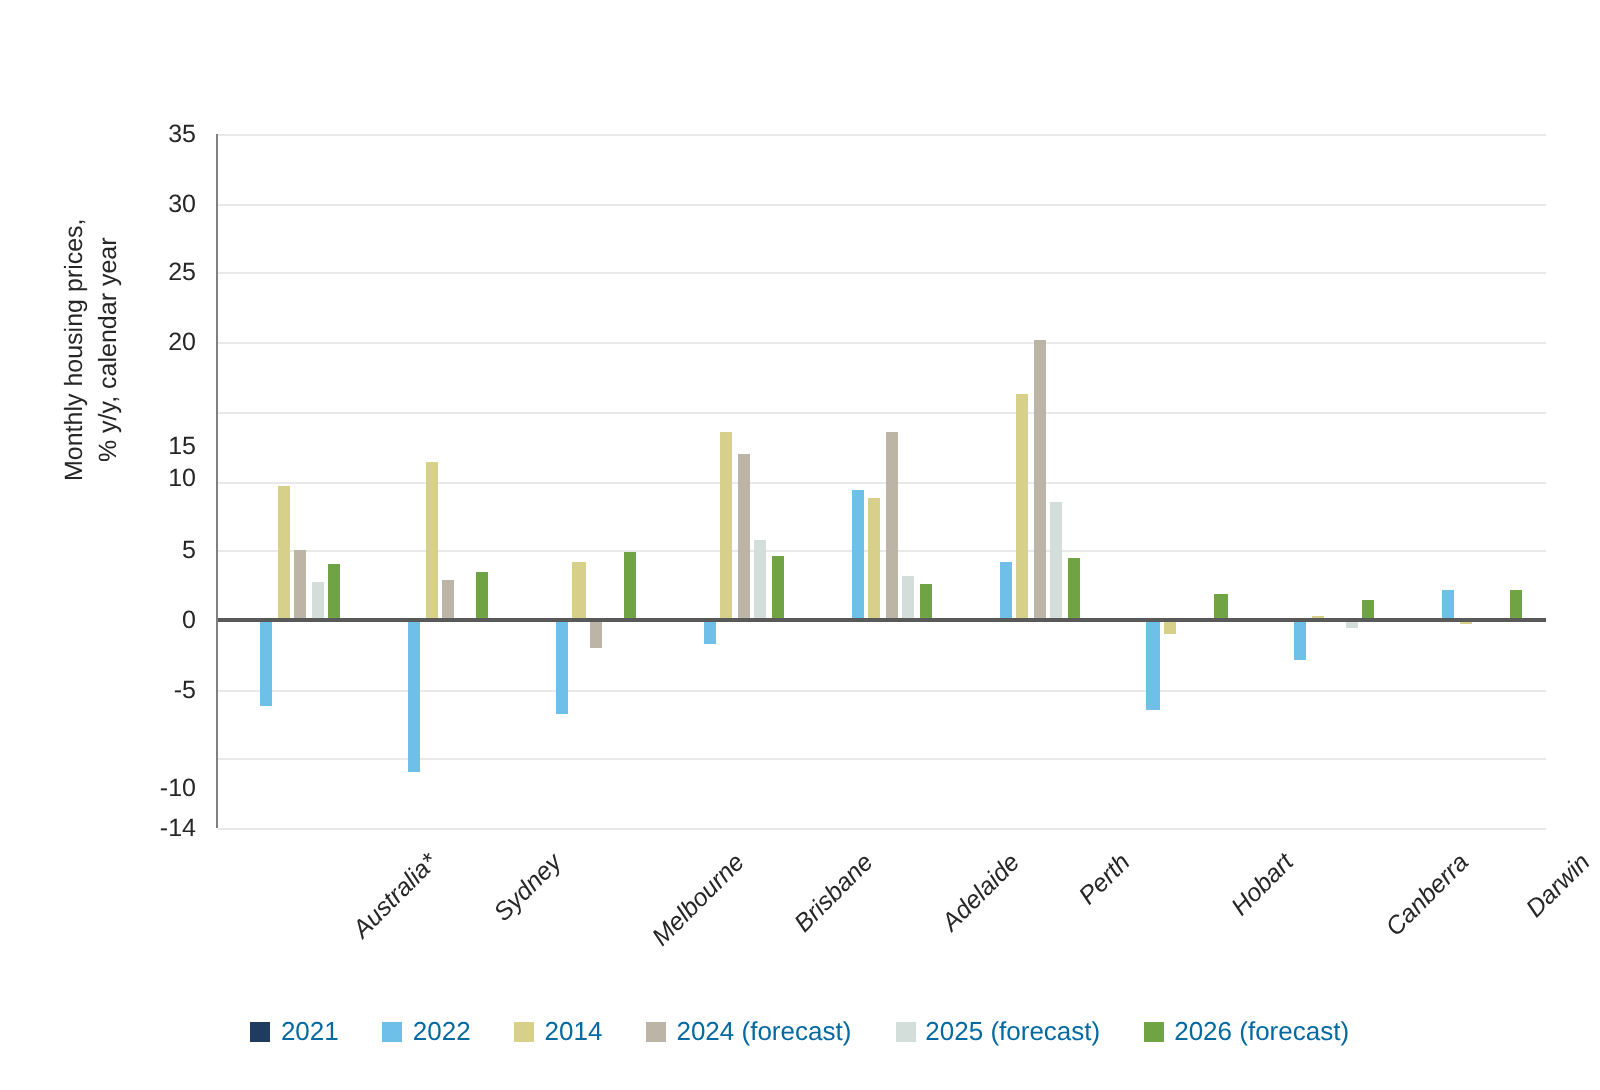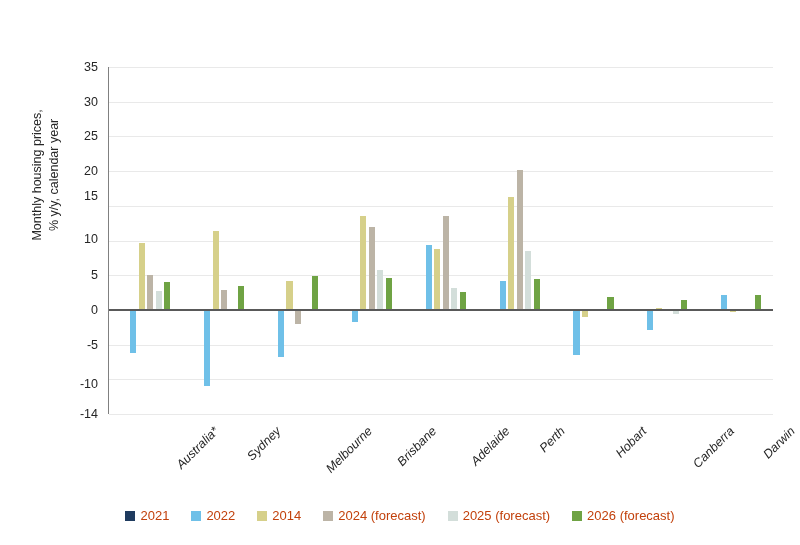--- a/index.html
+++ b/index.html
@@ -107,21 +107,21 @@
     display: flex;
     justify-content: center;
     align-items: center;
     gap: 22px;
   }
   .legend-item {
     display: flex;
     align-items: center;
     gap: 5px;
     font-size: 13px;
-    color: #c2410c;
+    color: #0369a1;
     white-space: nowrap;
   }
   .legend-swatch {
     width: 10px;
     height: 10px;
     display: inline-block;
     flex: 0 0 auto;
   }
 </style>
 </head>
@@ -131,26 +131,26 @@
 
 
   <div id="y-axis-title">Monthly housing prices,
 % y/y, calendar year</div>
 
   <div id="ytick-layer">
       <div class="ytick" style="top: 67px;">35</div>
       <div class="ytick" style="top: 101.7px;">30</div>
       <div class="ytick" style="top: 136.4px;">25</div>
       <div class="ytick" style="top: 171.1px;">20</div>
-      <div class="ytick" style="top: 196px;">15</div>
+      <div class="ytick" style="top: 223px;">15</div>
       <div class="ytick" style="top: 239px;">10</div>
       <div class="ytick" style="top: 275.2px;">5</div>
       <div class="ytick" style="top: 309.9px;">0</div>
       <div class="ytick" style="top: 344.6px;">-5</div>
-      <div class="ytick" style="top: 384px; text-align: right;">-10</div>
+      <div class="ytick" style="top: 394px; text-align: right;">-10</div>
       <div class="ytick" style="top: 414px;">-14</div>
     </div>
 
   <div id="plot-area">
     <div id="gridline-layer">
         <div class="gridline" style="top: 347px;"></div>
         <div class="gridline" style="top: 312.3px;"></div>
         <div class="gridline" style="top: 277.6px;"></div>
         <div class="gridline zero" style="top: 241.9px;"></div>
         <div class="gridline" style="top: 208.2px;"></div>

